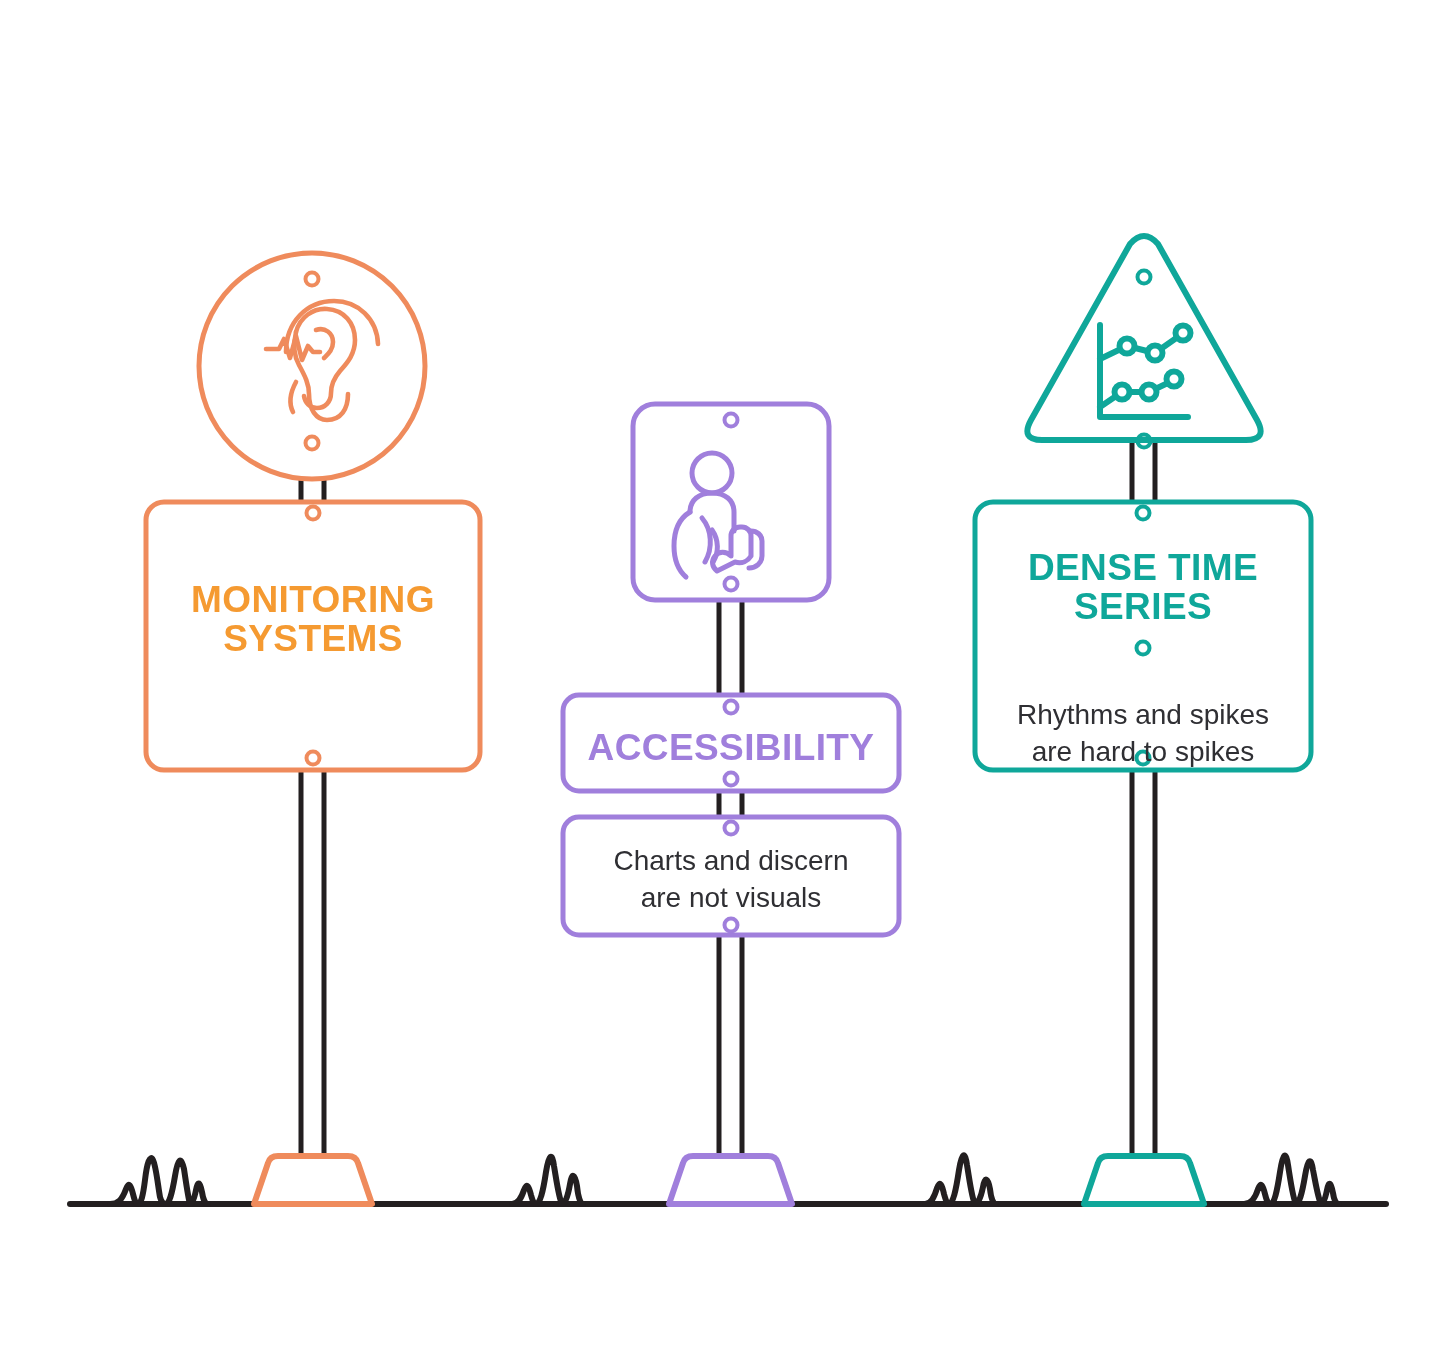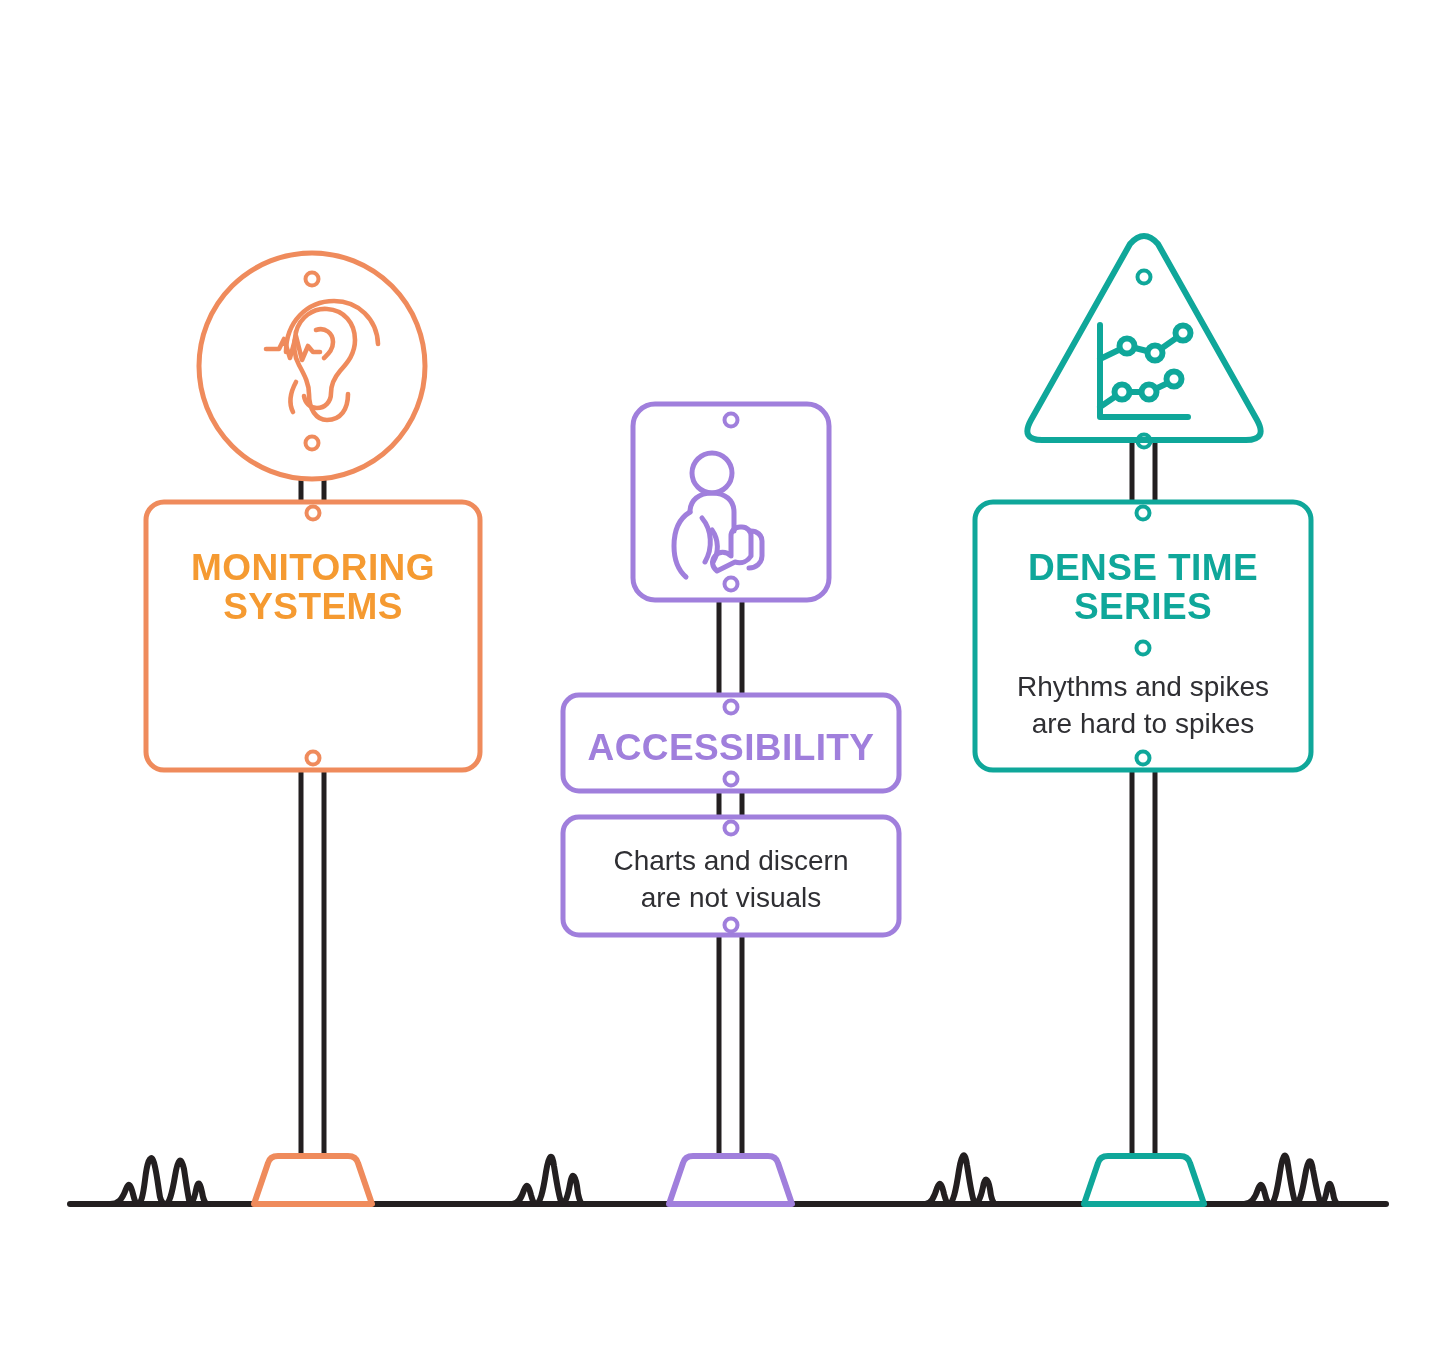--- a/index.html
+++ b/index.html
@@ -44,21 +44,21 @@
     position: absolute;
     text-align: center;
     color: #2f2f33;
     font-size: 28px;
     line-height: 1.33;
     font-family: "Liberation Sans", sans-serif;
   }
 
   
   #title-1 {
-    left: 148px; top: 548px; width: 330px;
+    left: 148px; top: 580px; width: 330px;
     font-size: 37px;
     color: #f59a31;
   }
   #body-1 {
     left: 148px; top: 672px; width: 330px;
   }
 
   
   #title-2 {
     left: 563px; top: 728px; width: 336px;
@@ -69,21 +69,21 @@
     left: 563px; top: 842px; width: 336px;
   }
 
   
   #title-3 {
     left: 975px; top: 548px; width: 336px;
     font-size: 37px;
     color: #0fa79a;
   }
   #body-3 {
-    left: 975px; top: 668px; width: 336px;
+    left: 975px; top: 696px; width: 336px;
   }
 </style>
 </head>
 <body>
 
 <div id="stage">
 
   <svg id="scene" viewBox="0 0 1456 1371" xmlns="http://www.w3.org/2000/svg">
 
     <g>

